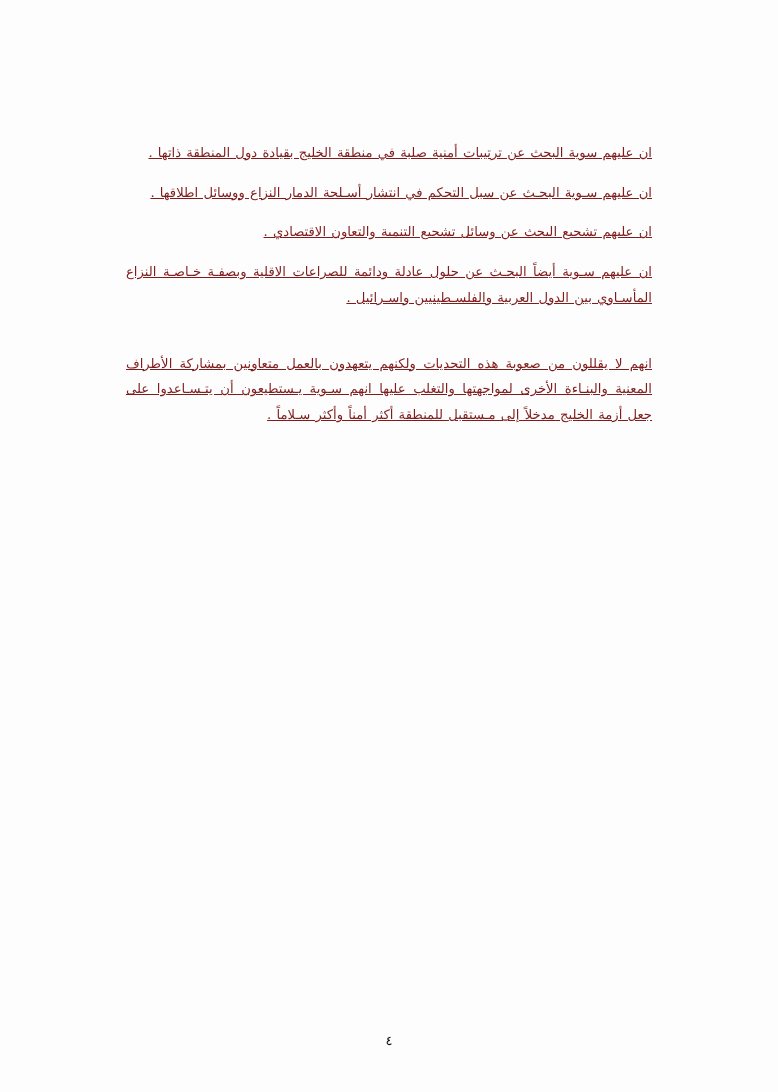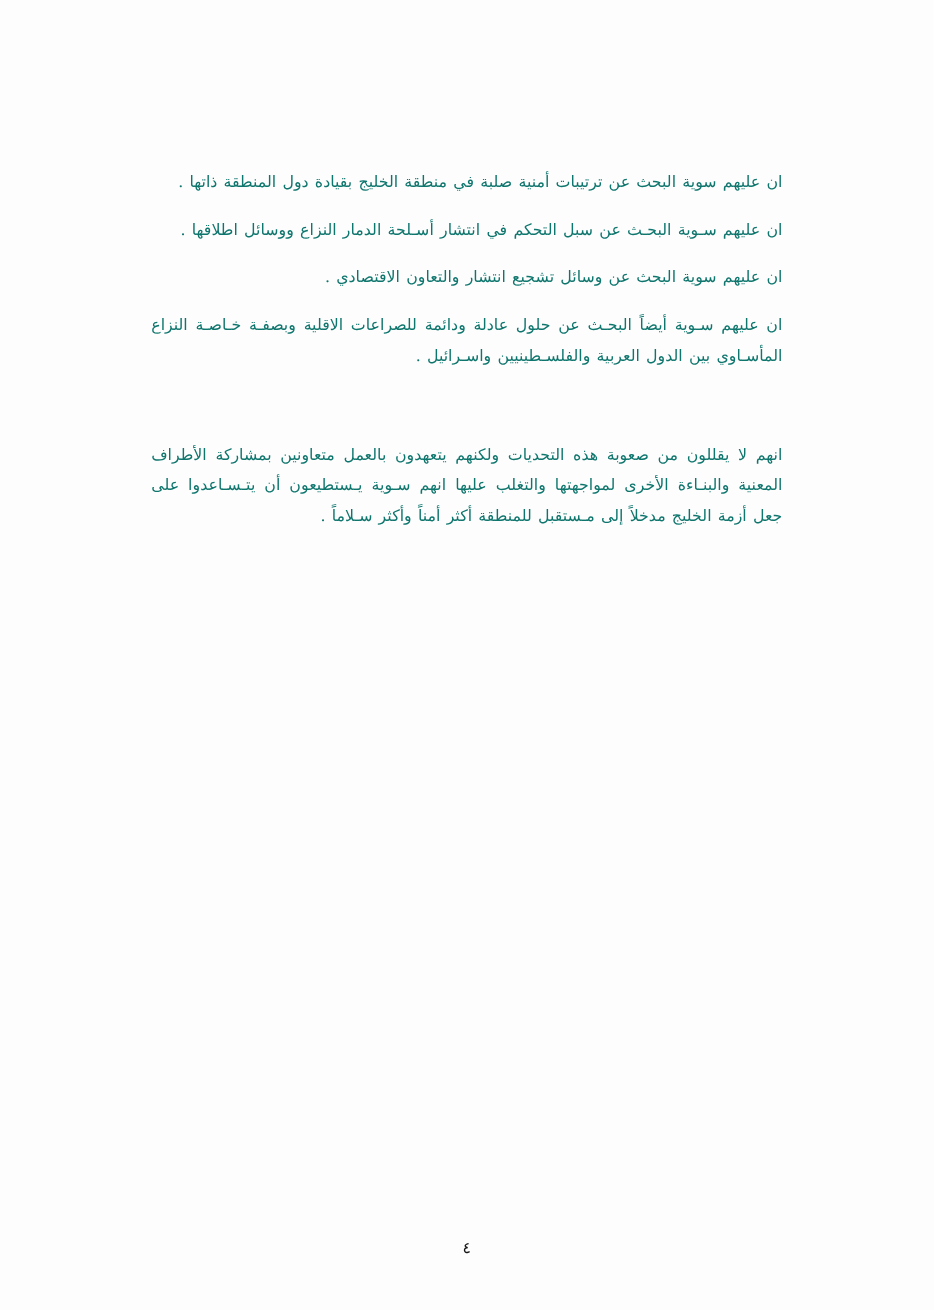--- a/index.html
+++ b/index.html
@@ -25,26 +25,27 @@
     text-align: justify;
   }
   .para {
     margin: 0 0 14px 0;
     font-size: 13.2px;
     line-height: 1.95;
     letter-spacing: 0px;
     word-spacing: 1px;
     text-align: justify;
     text-justify: inter-word;
-    color: #0f766e;
+    color: #7f1d1d;
+    text-decoration: underline;
   }
   .para.p1 { text-align: right; }
   .para.p2 { padding-left: 10px; text-align: right; }
   .para.p3 { padding-left: 60px; text-align: right; }
-  .para.p4 { margin-bottom: 38px; }
+  .para.p4 { margin-bottom: 22px; }
   .para.p5 { margin-top: 12px; }
   .block-gap {
     height: 6px;
   }
   .page-number {
     position: absolute;
     bottom: 44px;
     left: 0;
     right: 0;
     text-align: center;
@@ -57,21 +58,21 @@
 <body>
 
 <div class="page">
 
   <div class="content">
 
     <p class="para p1">ان عليهم سوية البحث عن ترتيبات أمنية صلبة في منطقة الخليج بقيادة دول المنطقة ذاتها .</p>
 
     <p class="para p2">ان عليهم سـوية البحـث عن سبل التحكم في انتشار أسـلحة الدمار النزاع ووسائل اطلاقها .</p>
 
-    <p class="para p3">ان عليهم سوية البحث عن وسائل تشجيع انتشار والتعاون الاقتصادي .</p>
+    <p class="para p3">ان عليهم تشجيع البحث عن وسائل تشجيع التنمية والتعاون الاقتصادي .</p>
 
     <p class="para p4">ان عليهم سـوية أيضاً البحـث عن حلول عادلة ودائمة للصراعات الاقلية وبصفـة خـاصـة النزاع المأسـاوي بين الدول العربية والفلسـطينيين واسـرائيل .</p>
 
     <div class="block-gap"></div>
 
     <p class="para p5">انهم لا يقللون من صعوبة هذه التحديات ولكنهم يتعهدون بالعمل متعاونين بمشاركة الأطراف المعنية والبنـاءة الأخرى لمواجهتها والتغلب عليها انهم سـوية يـستطيعون أن يتـسـاعدوا على جعل أزمة الخليج مدخلاً إلى مـستقبل للمنطقة أكثر أمناً وأكثر سـلاماً .</p>
 
   </div>
 
   <div class="page-number">٤</div>

